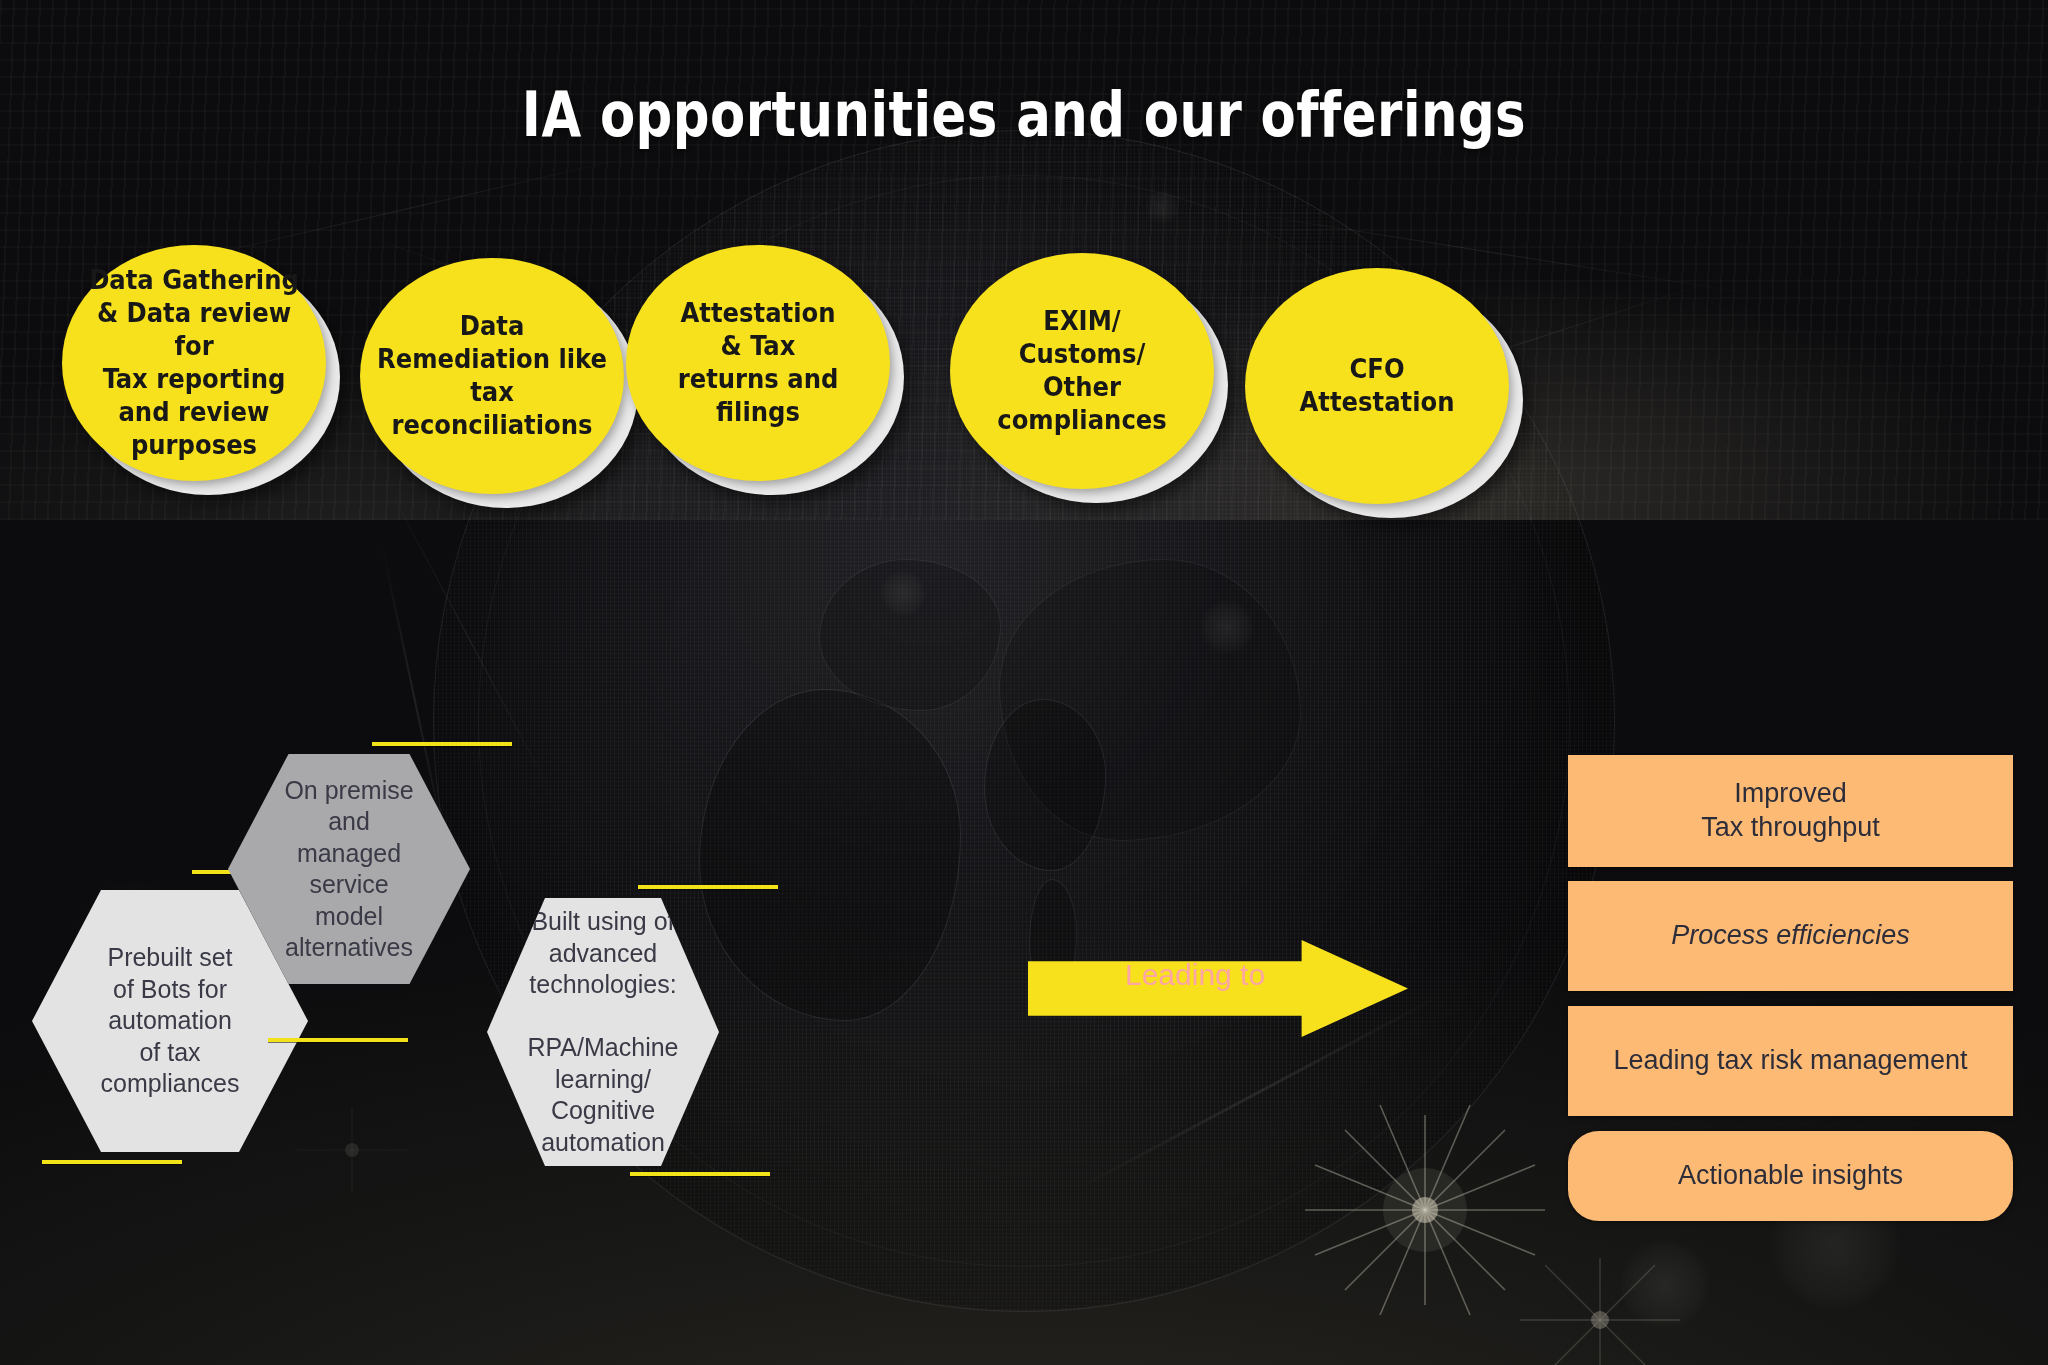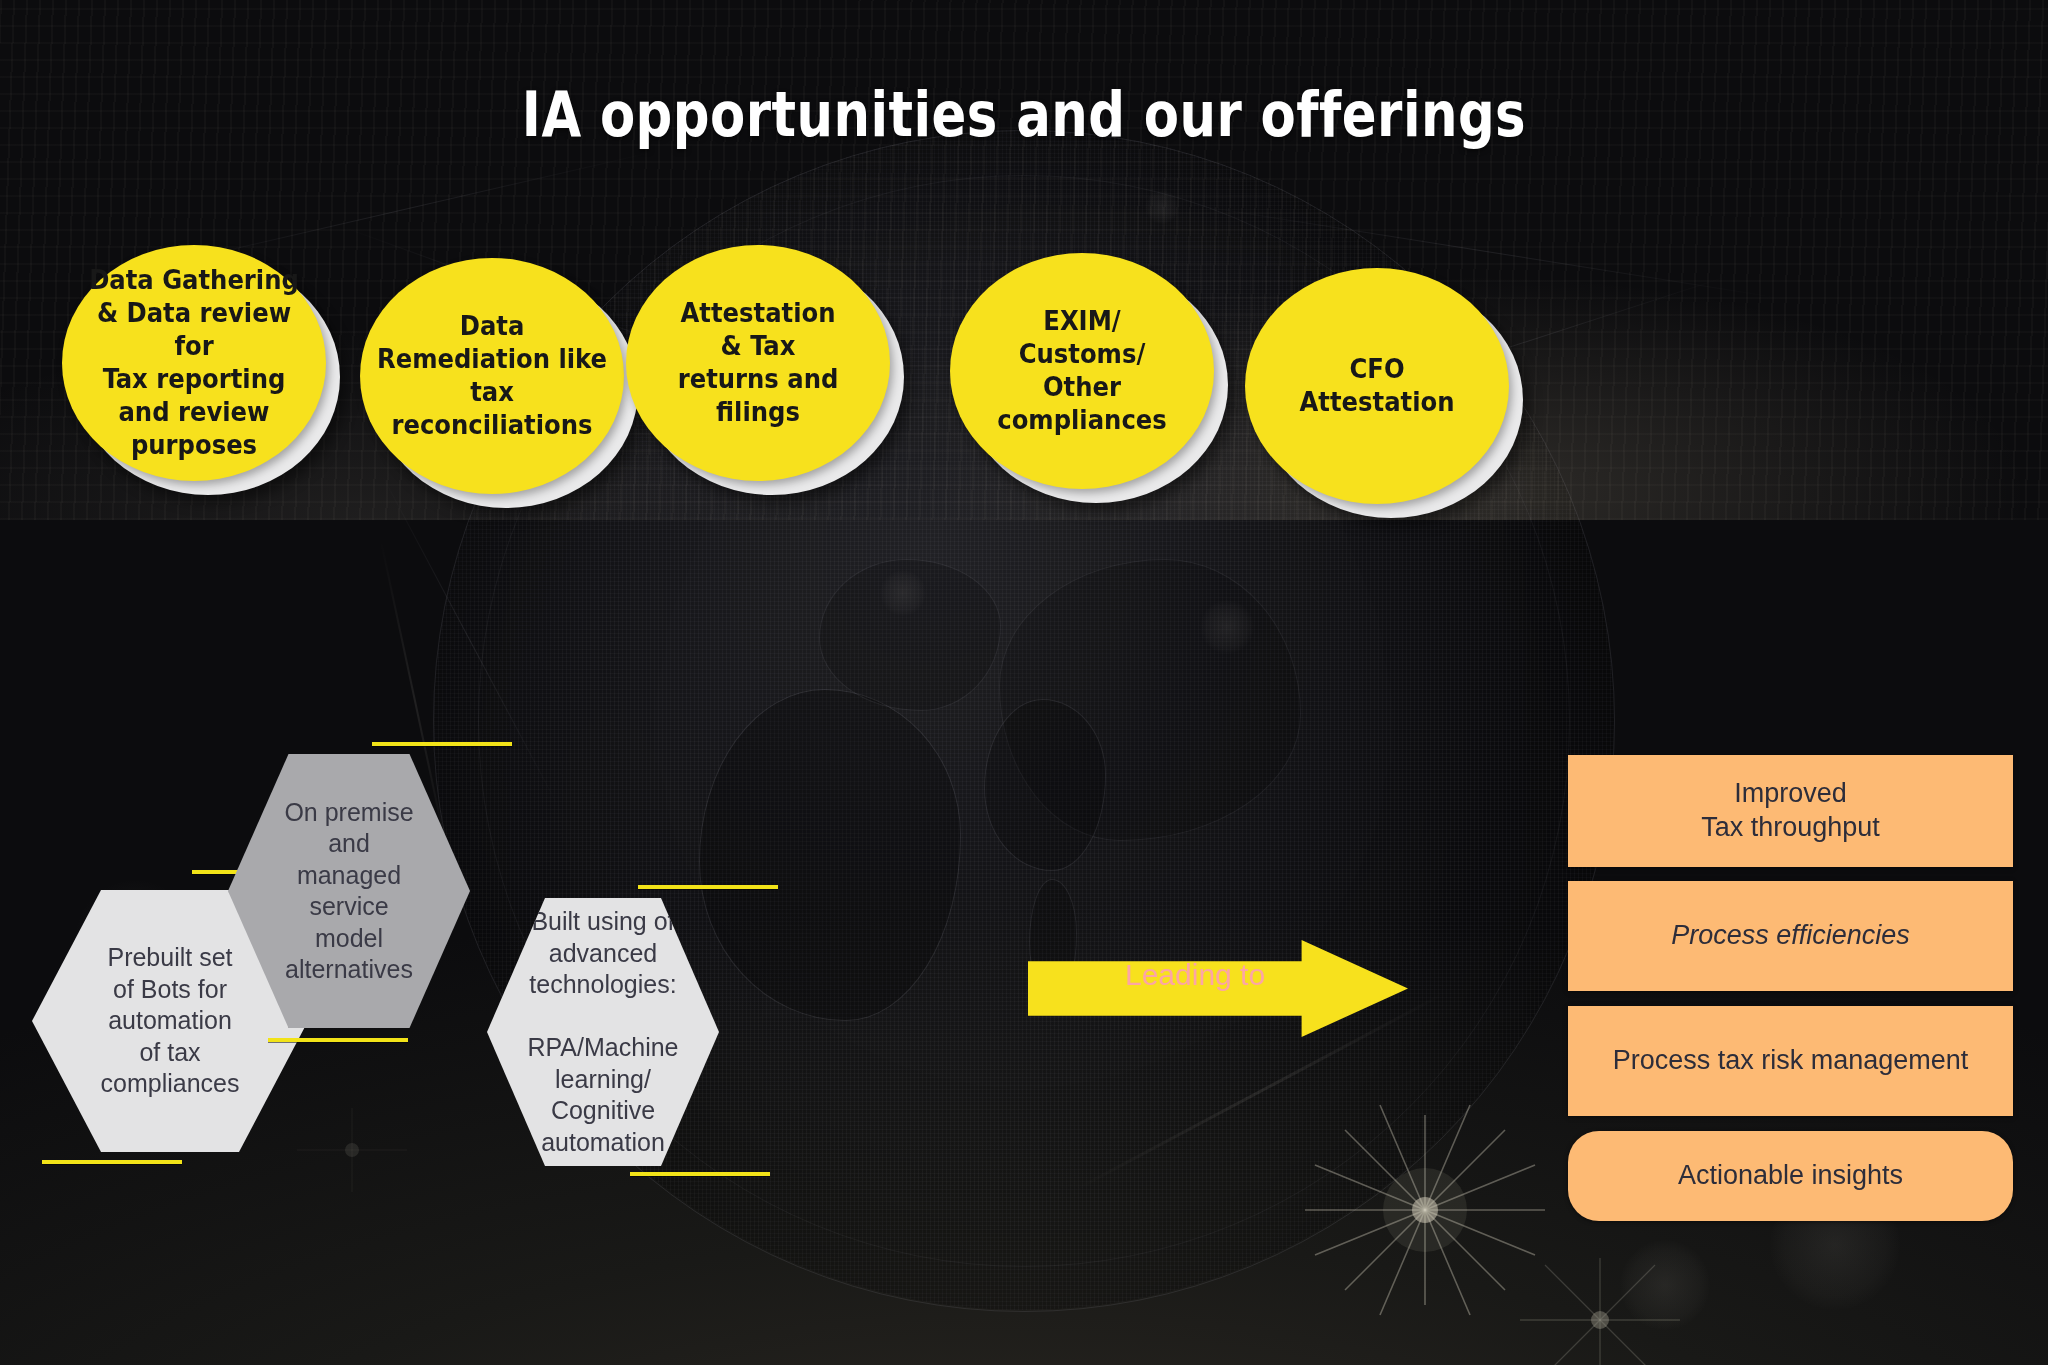--- a/index.html
+++ b/index.html
@@ -264,21 +264,21 @@
   <div class="hex hex-light" style="left:32px;top:890px;width:276px;height:262px;font-size:25px;">
     <span>Prebuilt set
 of Bots for
 automation
 of tax
 compliances</span>
   </div>
 
   <div class="hex-underline" style="left:192px;top:870px;width:140px;"></div>
   <div class="hex-underline" style="left:372px;top:742px;width:140px;"></div>
-  <div class="hex hex-mid" style="left:228px;top:754px;width:242px;height:274px;font-size:25px;justify-content:center;">
+  <div class="hex hex-mid" style="left:228px;top:754px;width:242px;height:230px;font-size:25px;justify-content:center;">
     <span>On premise
 and
 managed
 service
 model
 alternatives</span>
   </div>
 
   <div class="hex-underline" style="left:268px;top:1038px;width:140px;"></div>
   <div class="hex-underline" style="left:630px;top:1172px;width:140px;"></div>
@@ -298,19 +298,19 @@
   <div id="arrow-label">Leading to</div>
 
   <div class="outbox" style="top:755px;height:112px;">
     <span>Improved
 Tax throughput</span>
   </div>
   <div class="outbox" style="top:881px;height:110px;font-style:italic;">
     <span>Process efficiencies</span>
   </div>
   <div class="outbox" style="top:1006px;height:110px;">
-    <span>Process tax risk management</span>
+    <span>Leading tax risk management</span>
   </div>
   <div class="outbox" style="top:1131px;height:90px;border-radius:31px;">
     <span>Actionable insights</span>
   </div>
 
 </div>
 
 </body></html>

